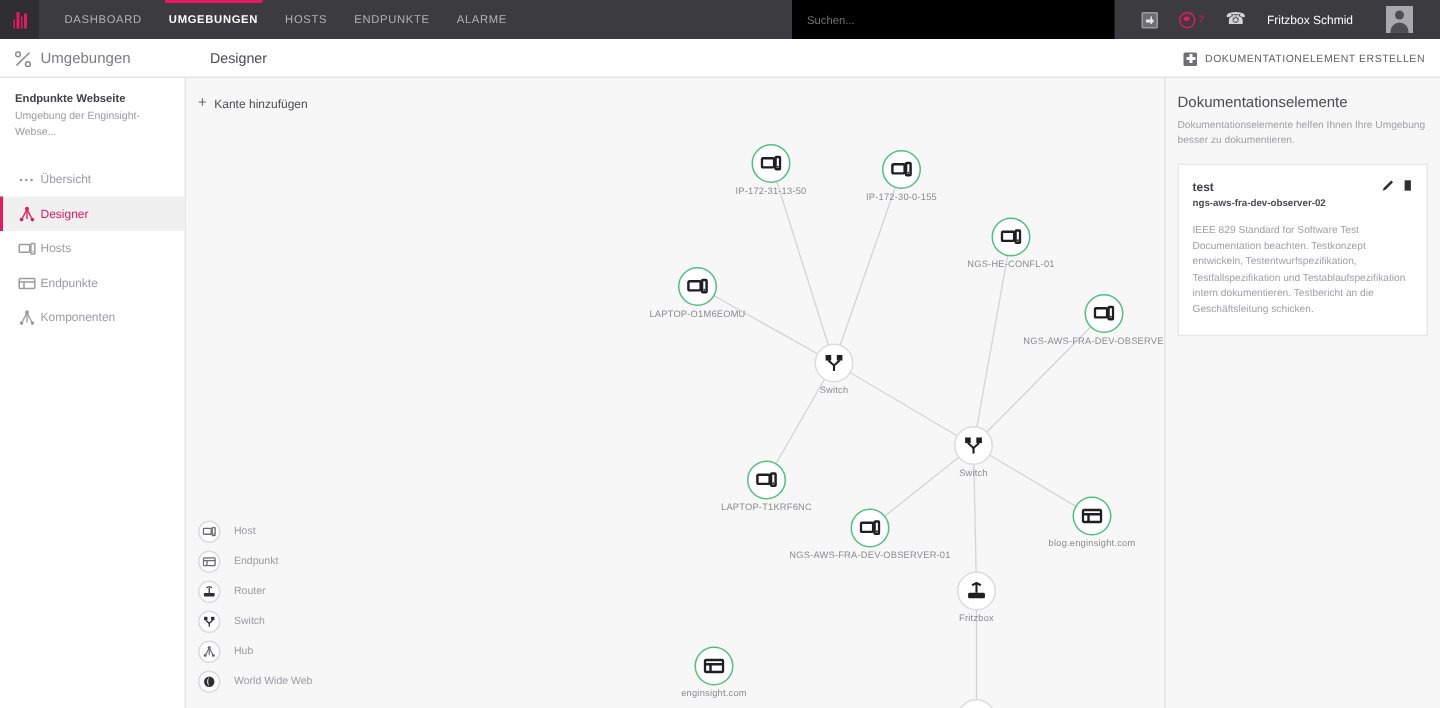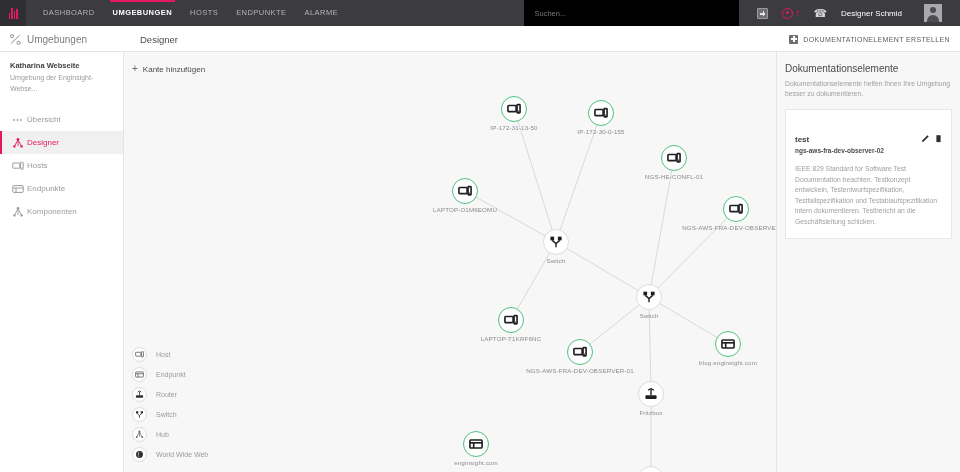--- a/index.html
+++ b/index.html
@@ -166,21 +166,21 @@
 
   
   .rightpanel {
     position: absolute; left: 776px; top: 52px; width: 184px; height: 420px;
     background: #f7f7f7; border-left: 1px solid #e4e4e6; padding: 10px 8px;
   }
   .rp-title { font-size: 10px; color: #4b4b50; line-height: 14px; }
   .rp-sub { font-size: 6.8px; color: #a0a0a6; line-height: 10px; margin-top: 3px; }
   .doc-card {
     margin-top: 10px; background: #ffffff; border: 1px solid #e8e8ea;
-    padding: 24px 9px 11px 9px;
+    padding: 9px 9px 11px 9px;
   }
   .doc-card-head { display: flex; align-items: flex-start; justify-content: space-between; }
   .doc-card-title { font-size: 8px; color: #3f3f45; font-weight: bold; line-height: 11px; }
   .doc-card-sub { font-size: 6.5px; color: #4b4b50; font-weight: bold; line-height: 10px; margin-top: 1px; }
   .doc-card-actions { display: flex; gap: 5px; align-items: center; }
   .ico-pencil, .ico-trash { cursor: pointer; }
   .doc-card-body { font-size: 6.8px; color: #a0a0a6; line-height: 10.5px; margin-top: 8px; }
 
   svg { display: block; }
 </style>
@@ -205,21 +205,21 @@
   </nav>
   <div class="top-right">
     <input class="search-field" placeholder="Suchen..." style="">
     <div class="top-icons">
       <div class="icon-plus-box"></div>
       <div class="alarm-wrap">
         <div class="icon-alarm"></div>
         <span class="alarm-count">7</span>
       </div>
       <span class="icon-phone">☎</span>
-      <span class="user-name">Designer Schmid</span>
+      <span class="user-name">Fritzbox Schmid</span>
       <div class="avatar"></div>
     </div>
   </div>
 </div>
 
 <div class="secondbar">
   <div class="env-title">
     <span class="env-icon">
       <svg width="11" height="11" viewBox="0 0 11 11">
         <circle cx="2" cy="2.2" r="1.6" fill="none" stroke="#8b8b91" stroke-width="1"></circle>
@@ -231,21 +231,21 @@
   </div>
   <div class="designer-title">Designer</div>
   <div class="doc-create-btn">
     <span class="doc-create-icon"></span>
     <span>DOKUMENTATIONELEMENT ERSTELLEN</span>
   </div>
 </div>
 
 <aside class="sidebar">
   <div class="env-block">
-    <div class="env-name">Katharina Webseite</div>
+    <div class="env-name">Endpunkte Webseite</div>
     <div class="env-desc">Umgebung der Enginsight-Webse...</div>
   </div>
   <div class="nav-list">
 
     <div class="nav-item">
       <span class="nav-ico">
         <svg width="12" height="12" viewBox="0 0 12 12">
           <circle cx="2" cy="6" r="0.9" fill="#9b9ba1"></circle>
             <circle cx="5.5" cy="6" r="0.9" fill="#9b9ba1"></circle>
             <circle cx="9" cy="6" r="0.9" fill="#9b9ba1"></circle>

